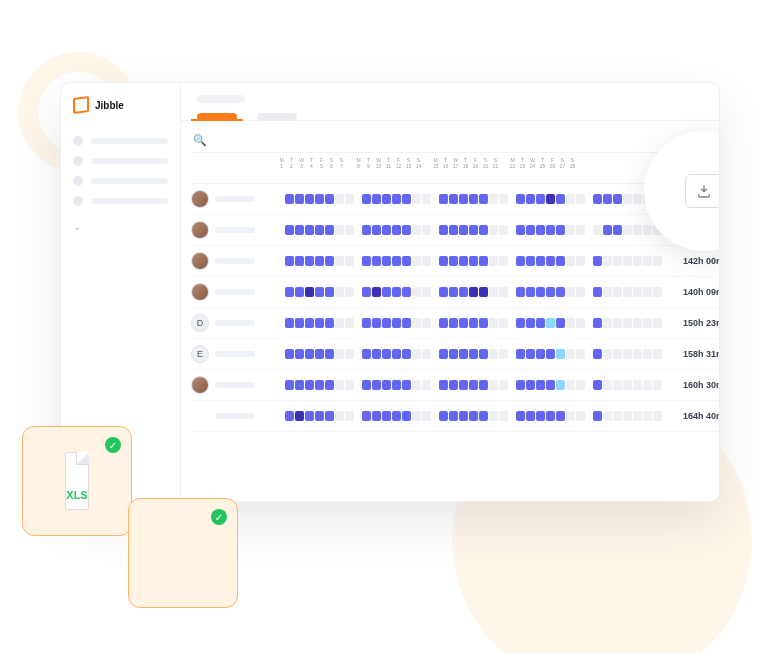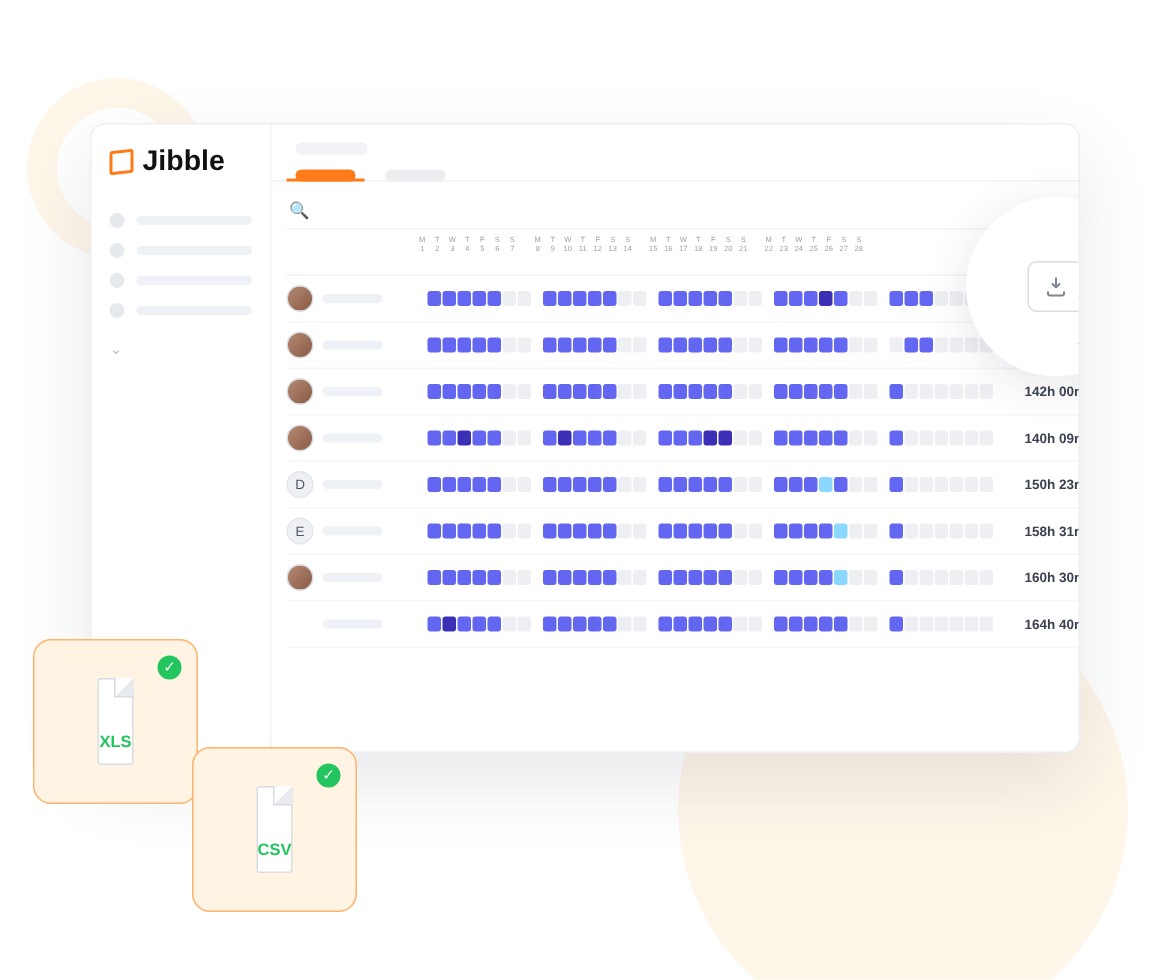--- a/index.html
+++ b/index.html
@@ -12,21 +12,21 @@
 
 .app {
   position: absolute; left: 60px; top: 82px; width: 660px; height: 420px;
   background: #fff; border: 1px solid #eceff3; border-radius: 10px;
   box-shadow: 0 20px 50px rgba(30,40,60,0.10);
   overflow: hidden;
   display: grid; grid-template-columns: 120px 1fr;
 }
 
 .sidebar { border-right: 1px solid #f0f2f5; padding: 14px 12px; }
-.logo { display: flex; align-items: center; gap: 6px; font-weight: 800; font-size: 19px; color: #111; margin-bottom: 18px; }
+.logo { display: flex; align-items: center; gap: 6px; font-weight: 800; font-size: 10px; color: #111; margin-bottom: 18px; }
 .logo-mark { width: 16px; height: 16px; position: relative; }
 .logo-mark::before { content:""; position:absolute; inset:0; border:2px solid #ff7a18; border-radius:2px; transform: skewY(-6deg); }
 .nav-item { display:flex; align-items:center; gap:8px; padding:5px 0; }
 .nav-dot { width:10px; height:10px; border-radius:50%; background:#e6e9ee; }
 .nav-bar { height:6px; flex:1; border-radius:3px; background:#eef1f5; }
 .nav-group { margin-top: 14px; }
 .nav-caret { color:#b8bec9; font-size:10px; margin-top:10px; }
 
 .main { position: relative; display:flex; flex-direction:column; }
 
@@ -712,17 +712,14 @@
   </div>
 
   <div class="file-card card-xls">
     <span class="check">✓</span>
     <div class="file-doc">
       <span class="file-label">XLS</span>
     </div>
   </div>
   <div class="file-card card-csv">
     <span class="check">✓</span>
-    <div class="file-doc">
-      <span class="file-label">CSV</span>
-    </div>
   </div>
 </div>
 
 </body></html>

